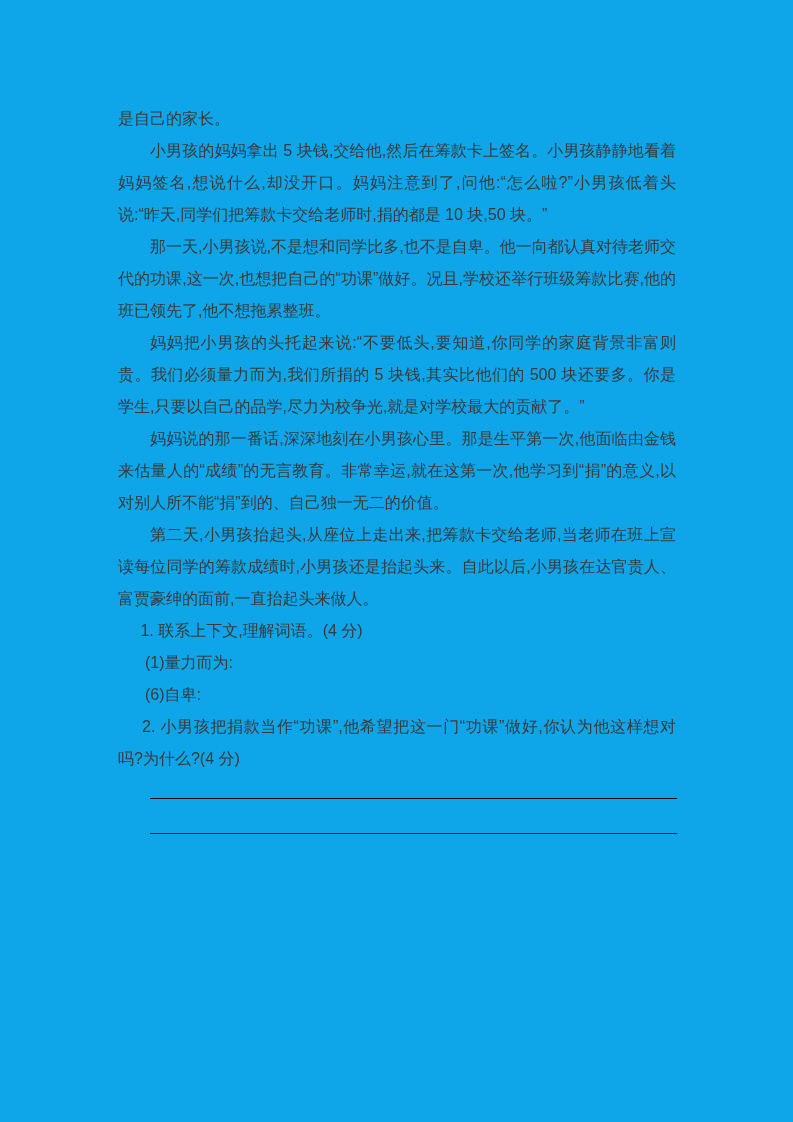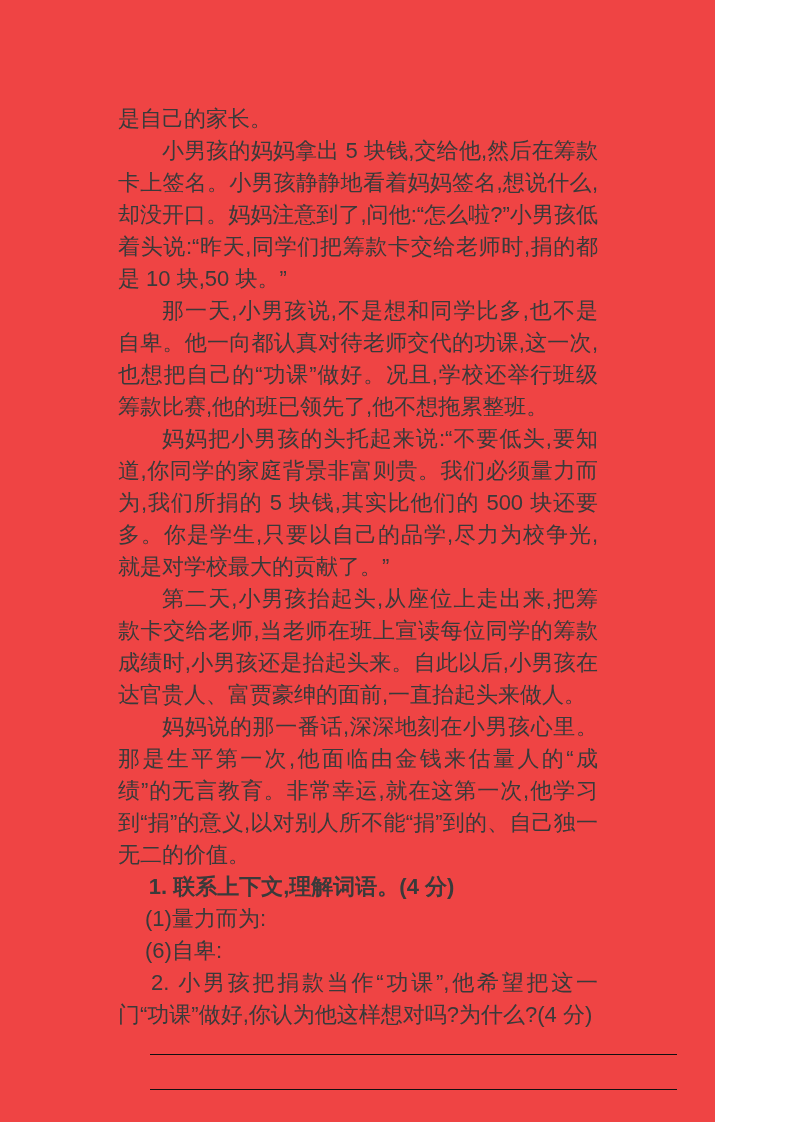--- a/index.html
+++ b/index.html
@@ -7,42 +7,41 @@
     padding: 0;
     background: #ffffff;
   }
   body {
     width: 793px;
     height: 1122px;
     font-family: "Liberation Sans", sans-serif;
   }
   .page {
     box-sizing: border-box;
-    width: 715px;
+    width: 793px;
     height: 1122px;
     padding: 103px 117px 0 118px;
-    background: #ef4444;
+    background: #0ea5e9;
     color: #3a3a3a;
-    font-size: 22px;
+    font-size: 16px;
     line-height: 32px;
     overflow: hidden;
   }
   p {
     margin: 0;
     text-align: justify;
   }
   .article p {
     text-indent: 2em;
   }
   .article p.continuation {
     text-indent: 0;
   }
   .q-head {
     text-indent: 1.4em;
-    font-weight: bold;
   }
   .question-text {
     text-indent: 1.5em;
   }
   .fill-row {
     display: flex;
     align-items: flex-start;
     padding-left: 27px;
     height: 32px;
     flex-direction: column;
@@ -67,22 +66,22 @@
 </head>
 <body>
 
 <div class="page">
 
   <div class="article">
     <p class="continuation">是自己的家长。</p>
     <p>小男孩的妈妈拿出 5 块钱,交给他,然后在筹款卡上签名。小男孩静静地看着妈妈签名,想说什么,却没开口。妈妈注意到了,问他:“怎么啦?”小男孩低着头说:“昨天,同学们把筹款卡交给老师时,捐的都是 10 块,50 块。”</p>
     <p>那一天,小男孩说,不是想和同学比多,也不是自卑。他一向都认真对待老师交代的功课,这一次,也想把自己的“功课”做好。况且,学校还举行班级筹款比赛,他的班已领先了,他不想拖累整班。</p>
     <p>妈妈把小男孩的头托起来说:“不要低头,要知道,你同学的家庭背景非富则贵。我们必须量力而为,我们所捐的 5 块钱,其实比他们的 500 块还要多。你是学生,只要以自己的品学,尽力为校争光,就是对学校最大的贡献了。”</p>
+    <p>妈妈说的那一番话,深深地刻在小男孩心里。那是生平第一次,他面临由金钱来估量人的“成绩”的无言教育。非常幸运,就在这第一次,他学习到“捐”的意义,以对别人所不能“捐”到的、自己独一无二的价值。</p>
     <p>第二天,小男孩抬起头,从座位上走出来,把筹款卡交给老师,当老师在班上宣读每位同学的筹款成绩时,小男孩还是抬起头来。自此以后,小男孩在达官贵人、富贾豪绅的面前,一直抬起头来做人。</p>
-    <p>妈妈说的那一番话,深深地刻在小男孩心里。那是生平第一次,他面临由金钱来估量人的“成绩”的无言教育。非常幸运,就在这第一次,他学习到“捐”的意义,以对别人所不能“捐”到的、自己独一无二的价值。</p>
   </div>
 
   <div class="questions">
 
     <p class="q-head">1. 联系上下文,理解词语。(4 分)</p>
 
     <div class="fill-row">
       <span class="fill-label">(1)量力而为:</span>
       <span class="fill-line"></span>
     </div>

